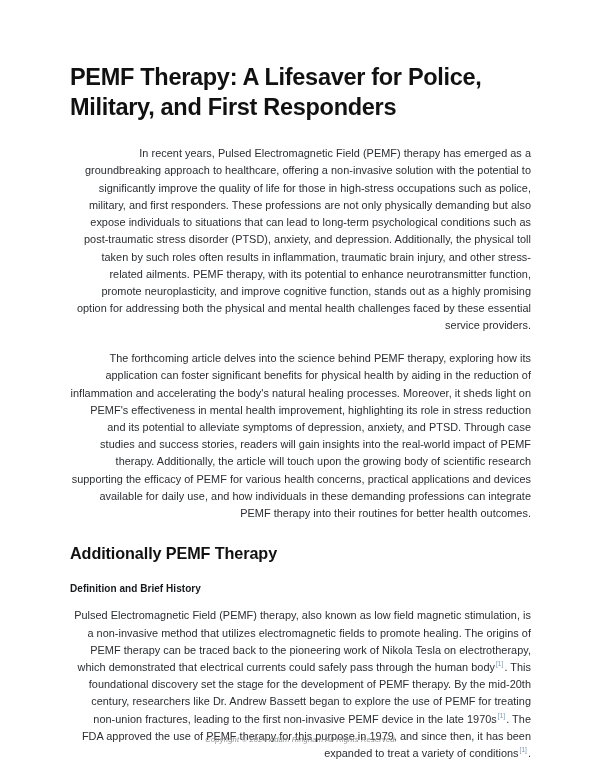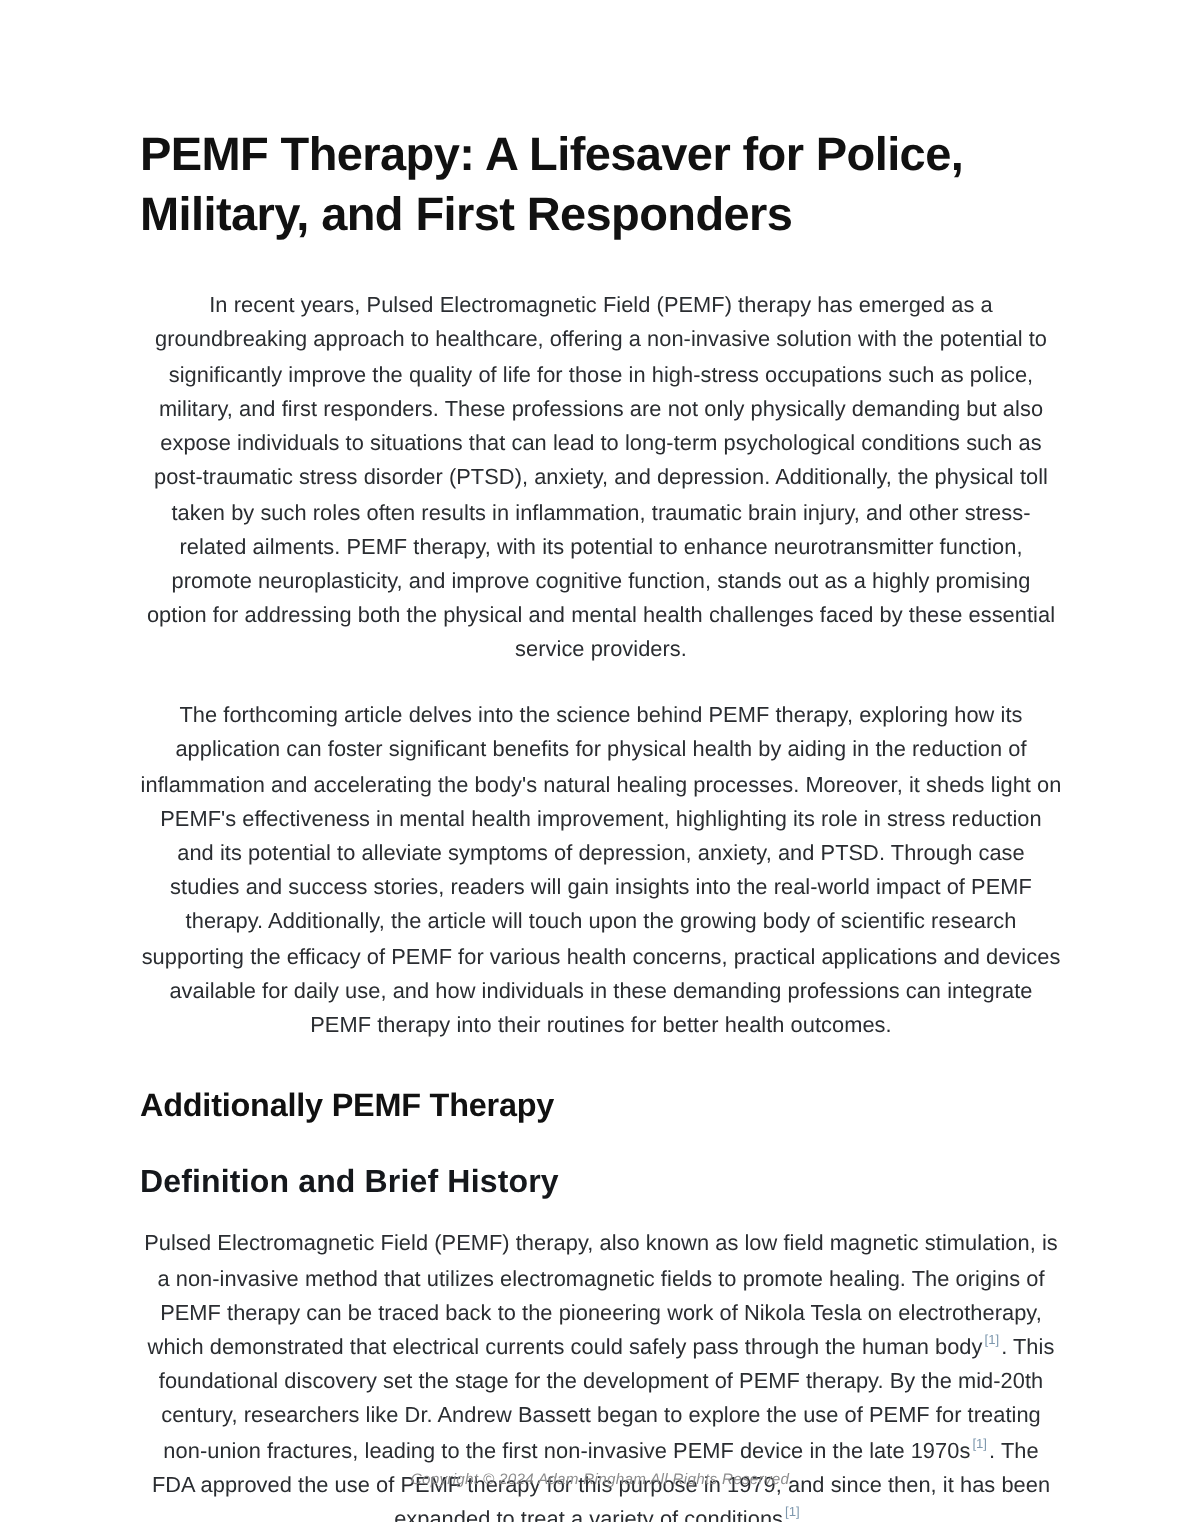--- a/index.html
+++ b/index.html
@@ -40,37 +40,37 @@
     padding-top: 63px;
     max-width: 430px;
   }
 
   p.para {
     font-size: 10.9px;
     line-height: 1.58;
     color: #2a2d31;
     margin: 0;
     letter-spacing: 0.003em;
-    text-align: center;
+    text-align: right;
   }
 
   .para-intro { padding-top: 23px; }
   .para-gap   { padding-top: 15.5px; }
 
   h2.section-heading {
     font-size: 16.2px;
     font-weight: 700;
     color: #111111;
     margin: 0;
     padding-top: 22px;
     letter-spacing: -0.1px;
   }
 
   h3.sub-heading {
-    font-size: 16px;
+    font-size: 10px;
     font-weight: 700;
     color: #15181c;
     margin: 0;
     padding-top: 20px;
     letter-spacing: 0.005em;
   }
 
   .sub-body { padding-top: 13px; }
 
   sup.footnote-ref {

